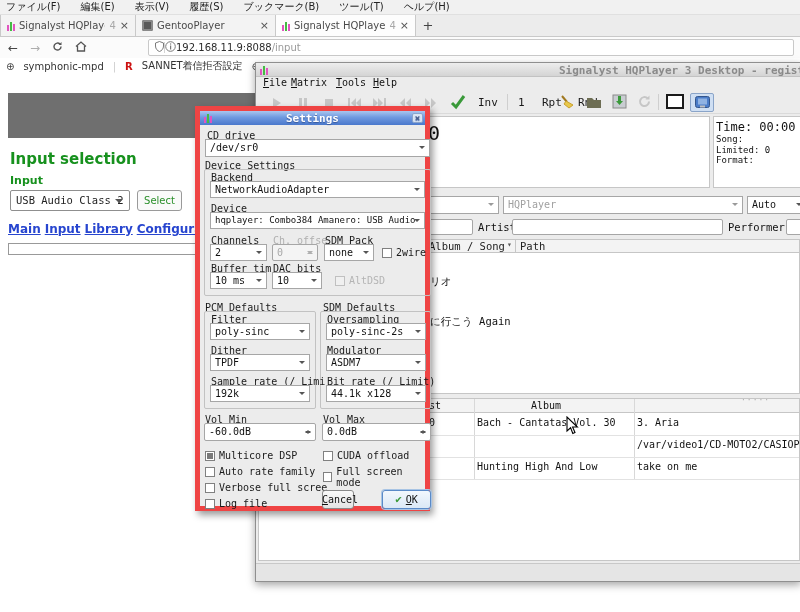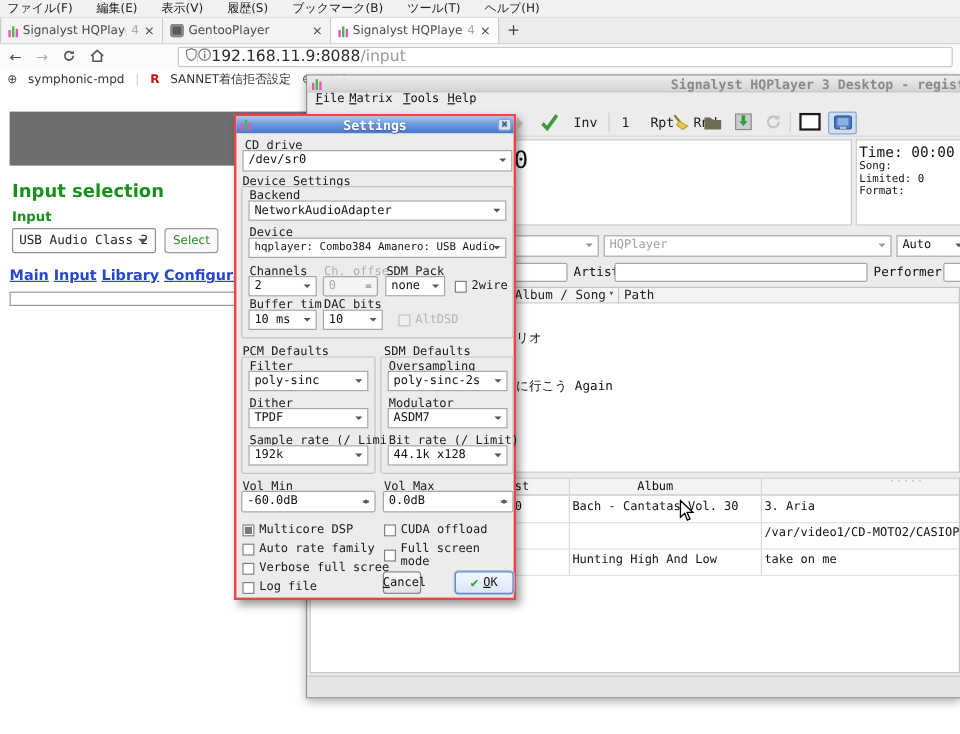--- a/index.html
+++ b/index.html
@@ -22,21 +22,21 @@
   .newtab { width:24px; display:flex; align-items:center; justify-content:center; font-size:13px; color:#444; }
   .eq { display:inline-flex; align-items:flex-end; gap:1px; height:10px; }
   .eq i { display:block; width:2px; background:#e055c0; }
   .eq i:nth-child(1){ height:6px; } .eq i:nth-child(2){ height:9px; background:#44bb44; } .eq i:nth-child(3){ height:7px; }
   .gp-ico { width:11px; height:11px; background:#5a5a5a; border-radius:2px; box-shadow:inset 0 0 0 2px #8a8a8a; }
   .navbar { position:absolute; left:0; top:37px; width:800px; height:21px; background:#fbfbfb;
             display:flex; align-items:center; gap:12px; padding-left:8px; font-size:12px; color:#444; }
   .nav-fwd { color:#adadad; }
   .urlbar { position:absolute; left:148px; top:2px; width:646px; height:17px; background:#fff;
             border:1px solid #c9c9c9; border-radius:2px; display:flex; align-items:center;
-            padding:0 6px; font-size:13px; }
+            padding:0 6px; font-size:10px; }
   .url-sep { width:1px; height:11px; background:#d5d5d5; }
   .url-host { color:#2a2a2a; } .url-path { color:#9a9a9a; }
   .bookmarks { position:absolute; left:0; top:58px; width:800px; height:16px; background:#fff;
                display:flex; align-items:center; gap:9px; padding-left:6px; font-size:10px; color:#333; }
   .bm-sep { color:#ccc; }
   .bm-globe { font-size:10px; color:#444; }
   .bm-r { color:#cc1111; font-weight:bold; font-size:10px; }
 
   
   .banner { position:absolute; left:8px; top:93px; width:562px; height:45px; background:#6f6f6f; }
@@ -89,22 +89,22 @@
                 border:1px solid #c6c6c6; border-top:none; font-size:10.5px; color:#111; }
   .table-panel { position:absolute; left:2px; top:335px; width:542px; height:163px; background:#fff;
                  border:1px solid #c6c6c6; font-size:10px; color:#111; }
   .tbl-hdr { position:absolute; left:0; top:0; width:100%; height:14px; background:#f3f3f3; border-bottom:1px solid #c6c6c6; }
   .vline { position:absolute; top:0; width:1px; height:80px; background:#d8d8d8; }
   .hline { position:absolute; left:0; width:100%; height:1px; background:#e2e2e2; }
   .cell { position:absolute; white-space:nowrap; }
   .hq-status { position:absolute; left:0; top:500px; width:100%; height:18px; background:#e5e5e5; border-top:1px solid #c8c8c8; }
 
   
-  .dlg { position:absolute; left:195px; top:95px; width:235px; height:405px; background:#ececec;
-         border:2px solid #ef4444; box-shadow:3px 4px 7px rgba(0,0,0,.4); overflow:visible;
+  .dlg { position:absolute; left:195px; top:106px; width:235px; height:405px; background:#ececec;
+         border:5px solid #ef4444; box-shadow:3px 4px 7px rgba(0,0,0,.4); overflow:visible;
          font-family:"DejaVu Sans Mono", monospace; z-index:20; }
   .dlg-title { position:absolute; left:0; top:0; width:100%; height:14px;
                background:linear-gradient(#aac6ee, #6f9ae0 45%, #4a78cc); display:flex;
                align-items:center; justify-content:center; font-size:11px; font-weight:bold;
                color:#fff; text-shadow:0 1px 1px #3a5a9a; }
   .dlg-close { position:absolute; right:2px; top:2px; width:11px; height:10px; background:#d8e4f4;
                border:1px solid #8aa4cc; border-radius:2px; font-size:9px; line-height:8px;
                text-align:center; color:#445a88; }
   .dlg-ico { position:absolute; left:4px; top:2px; }
   .lbl { position:absolute; font-size:10px; color:#1a1a1a; white-space:nowrap; }

